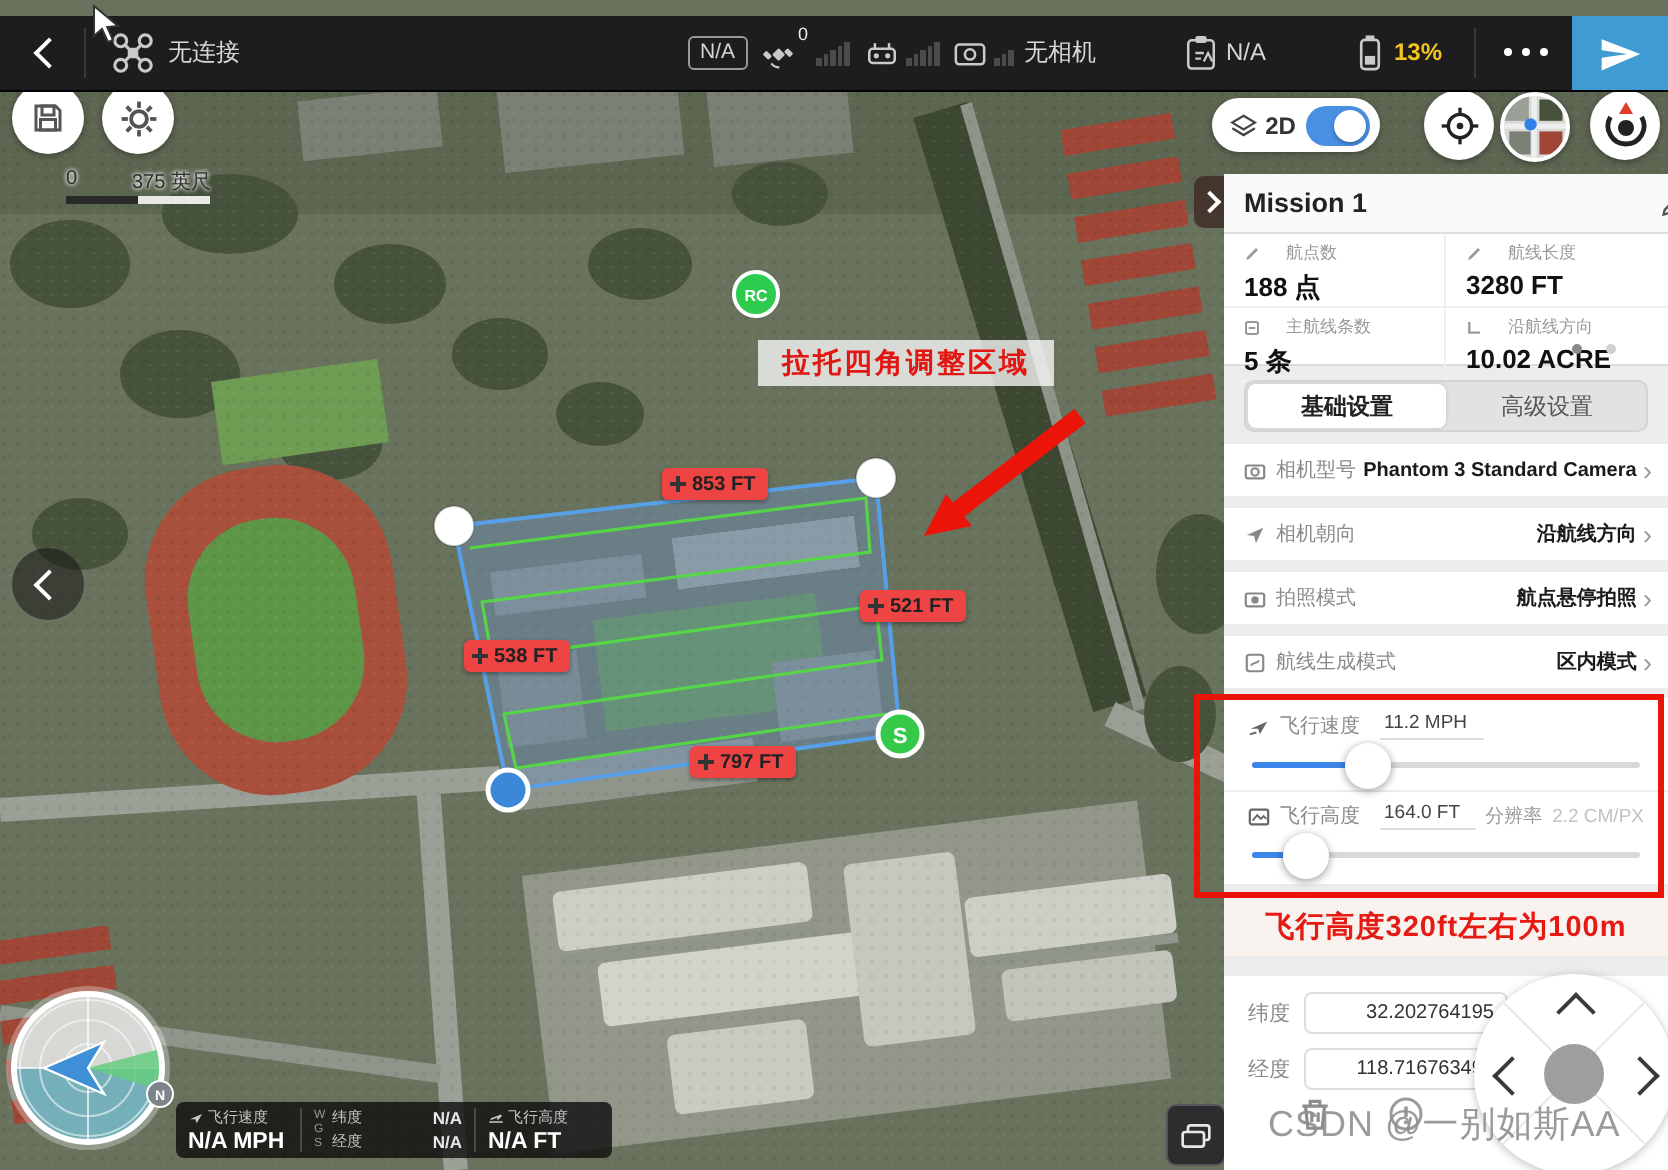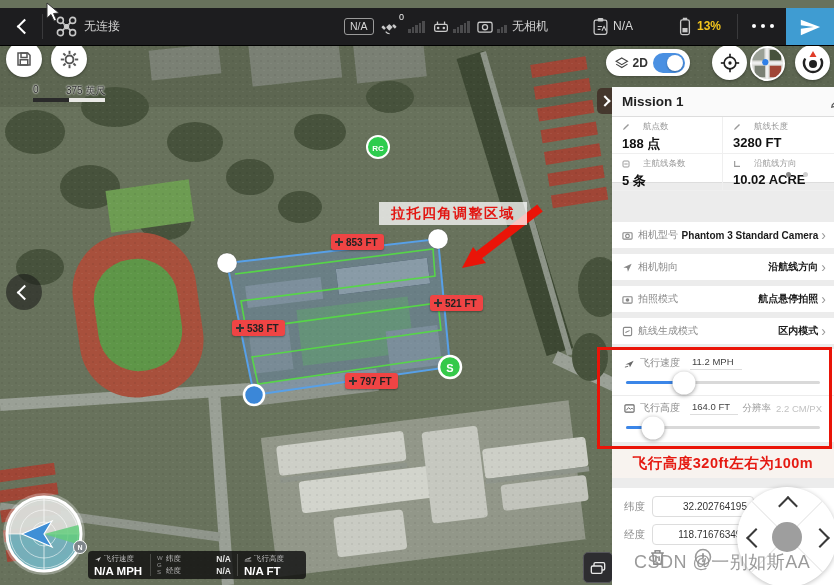--- a/index.html
+++ b/index.html
@@ -46,21 +46,21 @@
     border-radius:5px 0 0 5px;display:flex;align-items:center;justify-content:center;z-index:21;}
 
   
   .pill{position:absolute;background:#ef4444;border-radius:3px;box-shadow:0 1px 2px rgba(0,0,0,.35);
     height:16px;display:flex;align-items:center;padding:0 6px 0 4px;font-size:10px;font-weight:bold;color:#222;z-index:7;}
   .plus{position:relative;width:8px;height:8px;margin-right:3px;}
   .plus:before,.plus:after{content:"";position:absolute;background:#333;}
   .plus:before{left:3px;top:0;width:1.6px;height:8px;}
   .plus:after{left:0;top:3px;width:8px;height:1.6px;}
 
-  .annot{position:absolute;left:379px;top:202px;width:148px;height:23px;background:rgba(255,255,255,.75);
+  .annot{position:absolute;left:379px;top:170px;width:148px;height:23px;background:rgba(255,255,255,.75);
     color:#e21612;font-size:14px;font-weight:bold;letter-spacing:1.5px;display:flex;align-items:center;
     justify-content:center;z-index:7;}
 
   
   .panel{position:absolute;left:612px;top:87px;width:222px;height:498px;background:#ececec;z-index:20;}
   .p-header{position:absolute;left:0;top:0;width:242px;height:30px;background:#fafafa;border-bottom:1px solid #ddd;
     display:flex;align-items:center;box-sizing:border-box;padding:0 10px;}
   .p-header .t{font-size:13.5px;font-weight:bold;color:#222;flex:1;}
   .p-stats{position:absolute;left:0;top:30px;width:222px;height:66px;background:#fff;border-bottom:1px solid #ddd;
     display:grid;grid-template-columns:1fr 1fr;grid-template-rows:1fr 1fr;box-sizing:border-box;}
@@ -387,20 +387,24 @@
           <span>沿航线方向</span>
           </div>
         <div class="sv">10.02 ACRE</div>
       </div>
       <div class="pagedots">
         <i style="background:#8a8a8a;"></i>
           <i style="background:#cfcfcf;"></i>
       </div>
     </div>
 
+    <div class="p-tabs">
+      <div class="seg active">基础设置</div>
+      <div class="seg">高级设置</div>
+    </div>
 
     <div class="p-row" style="top:135px;">
       <svg width="11" height="11" viewBox="0 0 24 24">
           <rect x="2" y="6" width="20" height="14" rx="2" fill="none" stroke="#888" stroke-width="2.4"></rect>
           <circle cx="12" cy="13" r="4" fill="none" stroke="#888" stroke-width="2.4"></circle>
         </svg>
       <span class="rl">相机型号</span>
       <span class="rv">Phantom 3 Standard Camera</span>
       <span class="rc">›</span>
     </div>

